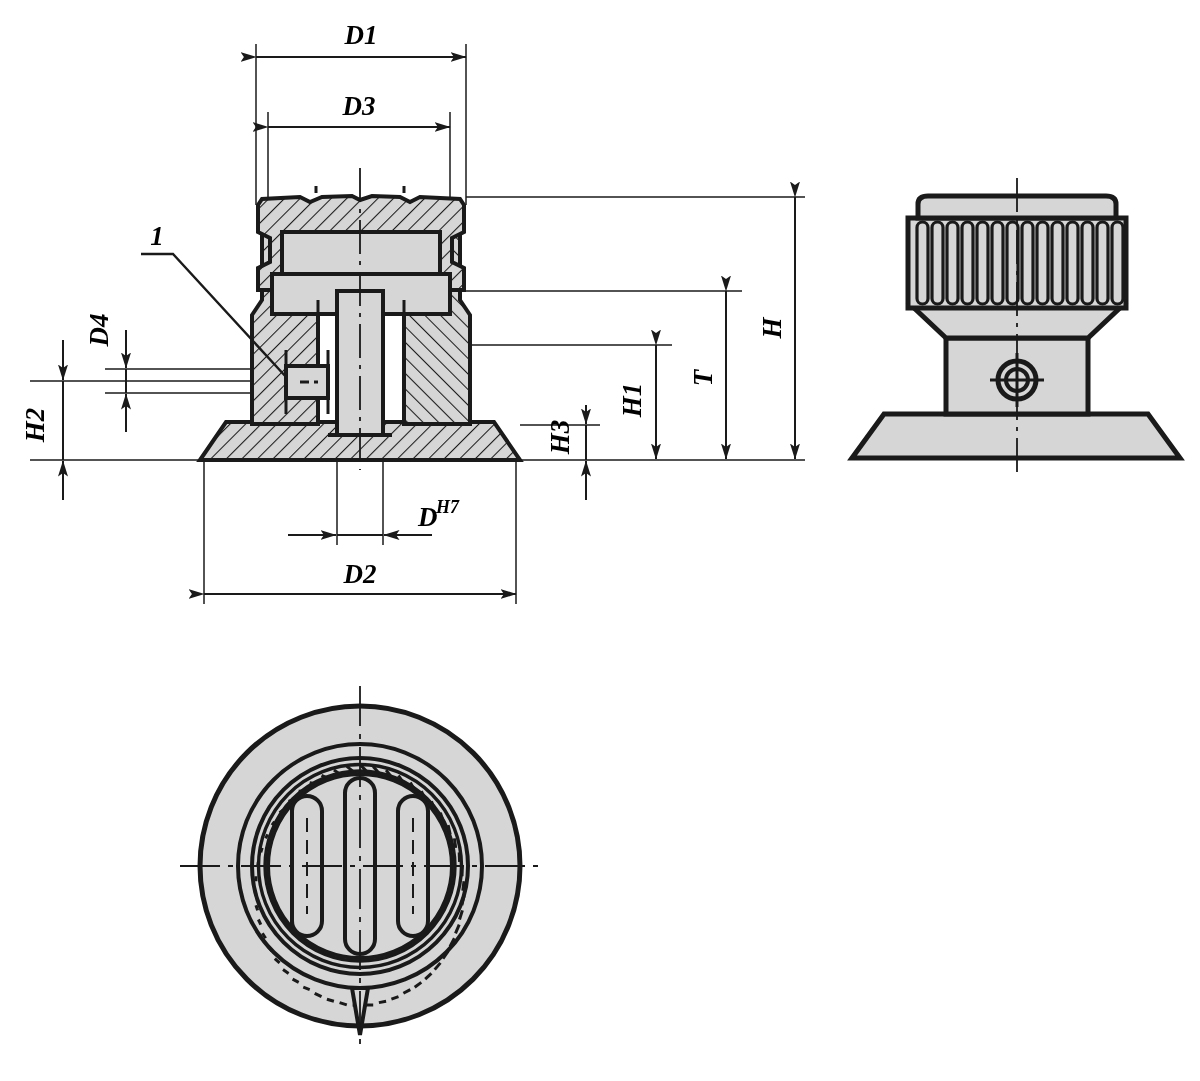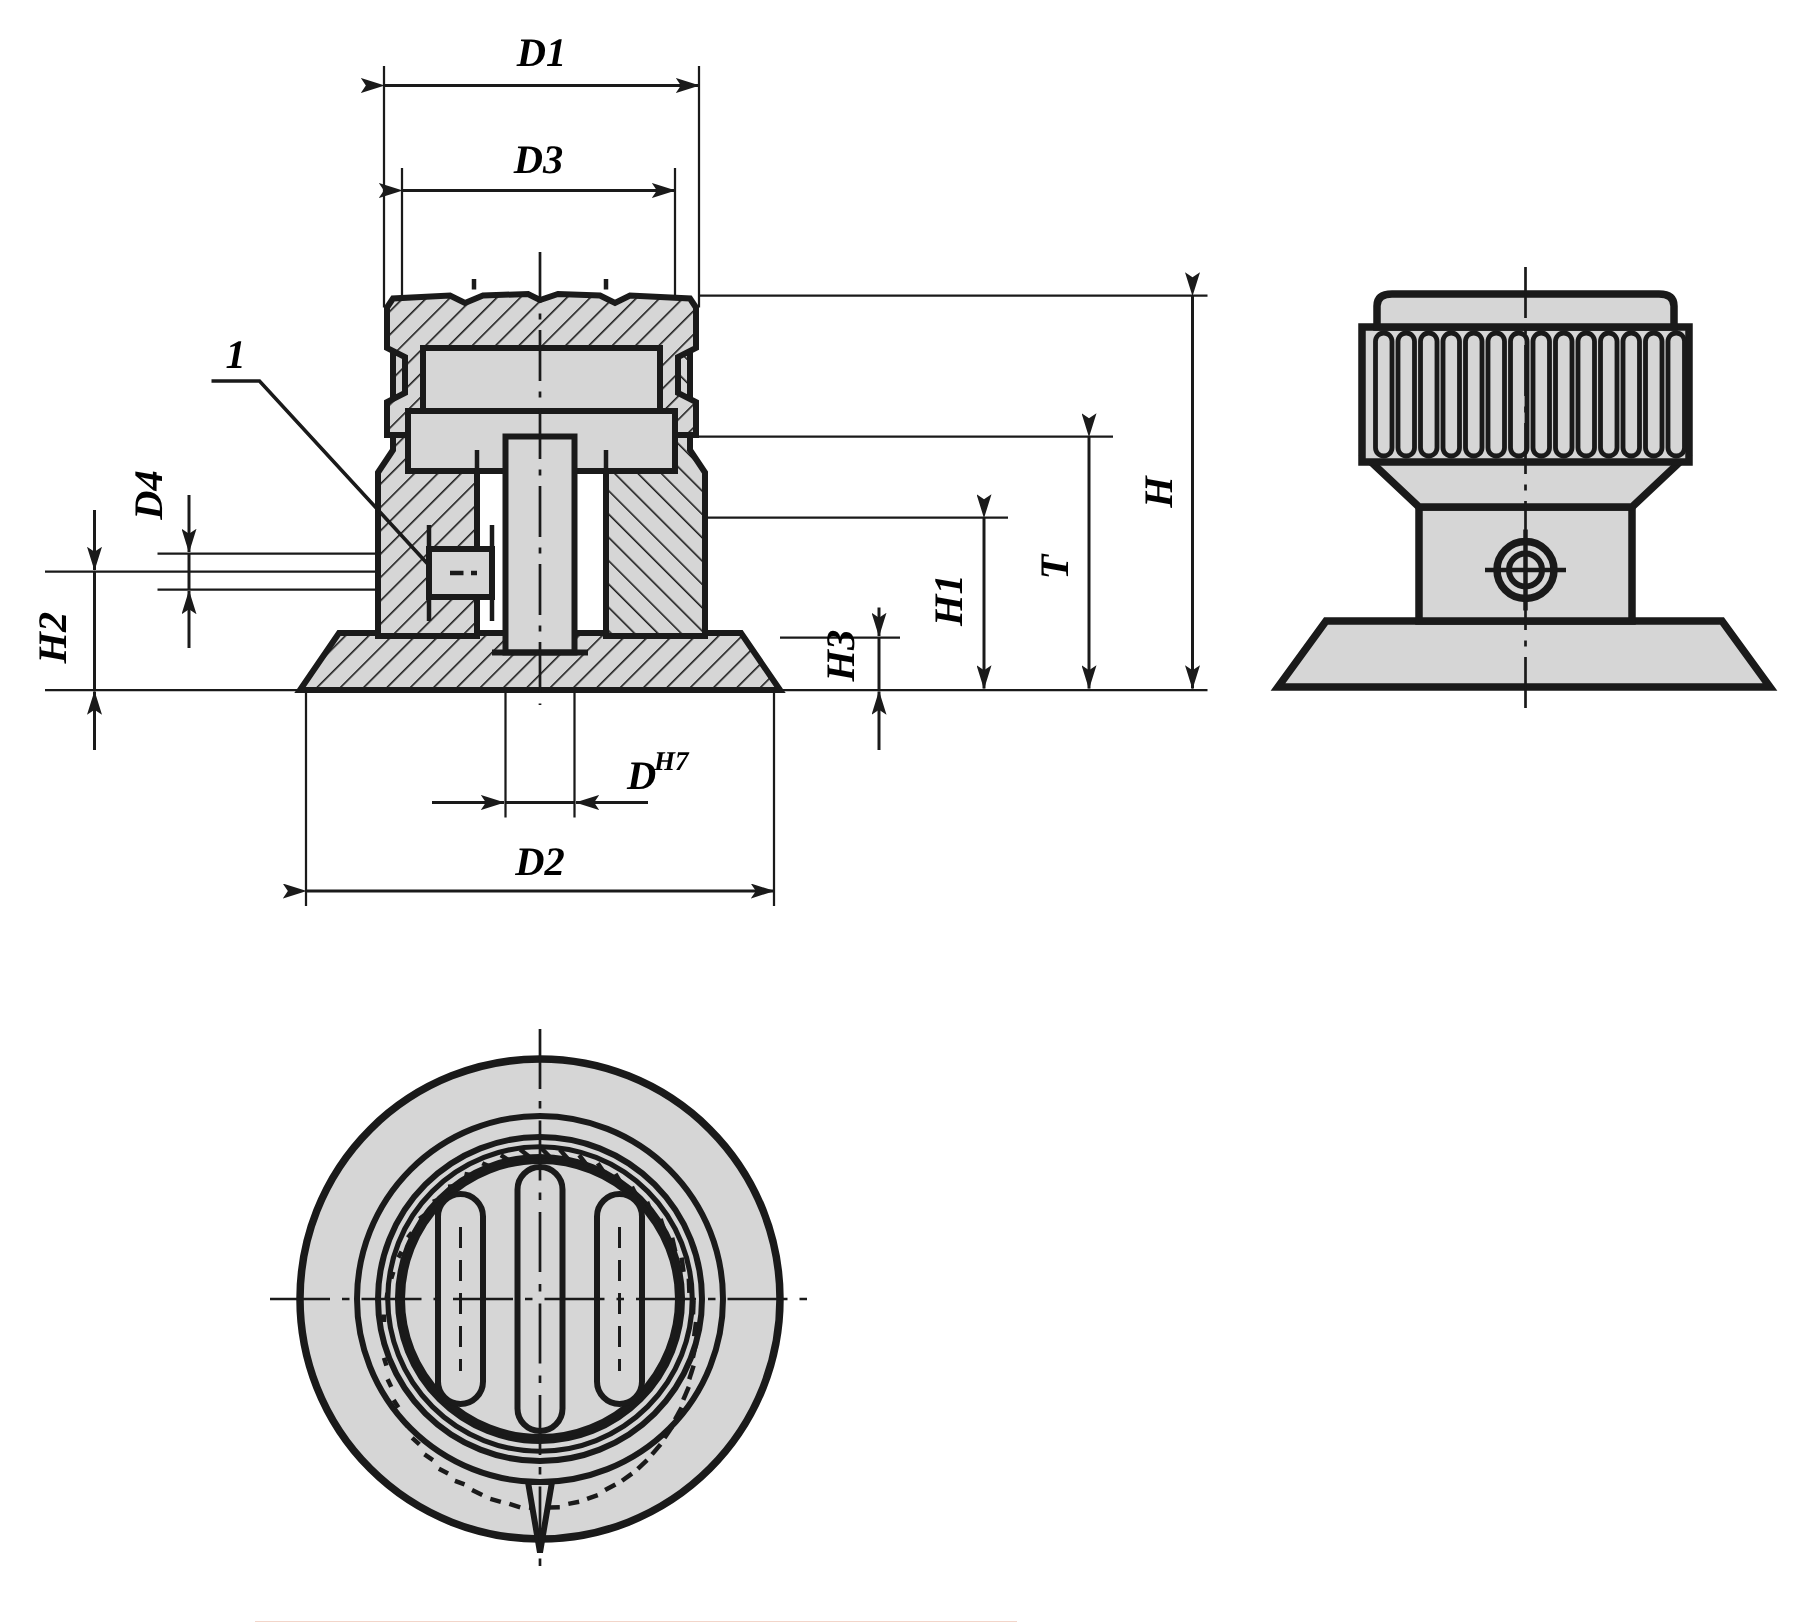--- a/index.html
+++ b/index.html
@@ -1,18 +1,18 @@
 <!DOCTYPE html>
 <html><head>
 <meta charset="utf-8">
 <style>
   html,body{margin:0;padding:0;background:#ffffff;}
   body{width:1200px;height:1081px;overflow:hidden;
        font-family:"Liberation Sans", sans-serif;}
-  #stage{position:relative;width:1200px;height:1081px;background:#c2410c;}
+  #stage{position:relative;width:1200px;height:1081px;background:#14b8a6;}
   svg{display:block;}
   .lbl{font-family:"Liberation Serif", serif;font-style:italic;font-weight:700;
        font-size:27px;fill:#000;}
   .lbl-sm{font-family:"Liberation Serif", serif;font-style:italic;font-weight:700;
        font-size:18px;fill:#000;}
 </style>
 </head>
 <body>
 
 <div id="stage">

